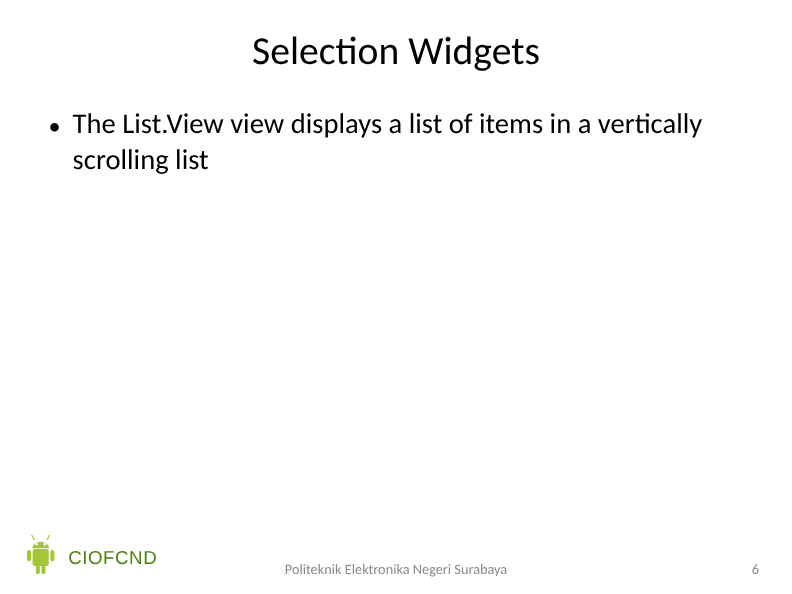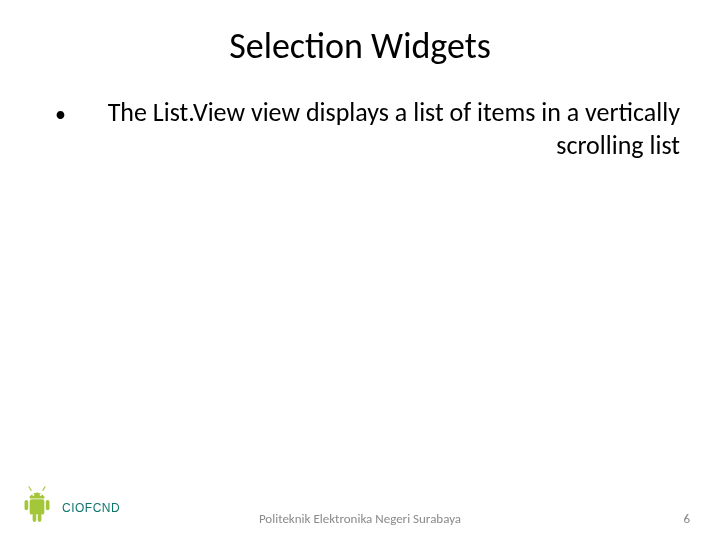--- a/index.html
+++ b/index.html
@@ -1,31 +1,31 @@
 <!DOCTYPE html>
 <html><head>
 <meta charset="utf-8">
 <style>
   * { margin: 0; padding: 0; box-sizing: border-box; }
   html, body { width: 720px; height: 540px; font-family: Calibri, Arial, sans-serif; background: #fff; color: #000; }
   .slide { width: 720px; height: 540px; position: relative; padding: 20px 40px 40px 40px; }
   .title { font-size: 36px; text-align: center; margin-top: 4px; font-weight: 400; }
   .subtitle { font-size: 30px; text-align: center; margin-top: 2px; font-weight: 400; }
-  .bullets { margin-top: 28px; padding-left: 4px; text-align: right; }
+  .bullets { margin-top: 28px; padding-left: 4px; }
   .bullet { font-size: 26px; line-height: 1.25; display: flex; }
   .bullet .dot { width: 22px; flex-shrink: 0; }
   .bullet .dot::before { content: "•"; font-size: 22px; position: relative; top: 1px; }
   .bullet .text { flex: 1; }
   .footer { position: absolute; bottom: 14px; left: 0; width: 100%; display: flex; align-items: flex-end; justify-content: center; text-align: right; }
   .footer-text { font-size: 13px; color: #8a8a8a; }
   .page-num { position: absolute; right: 30px; bottom: 14px; font-size: 13px; color: #8a8a8a; }
   .logo { position: absolute; left: 18px; bottom: 10px; display: flex; align-items: center; gap: 6px; }
   .android-bot { width: 38px; height: 44px; position: relative; }
   .android-bot svg { display: block; }
-  .android-word { font-size: 12px; letter-spacing: 0.5px; color: #0f766e; font-family: Arial, sans-serif; }
+  .android-word { font-size: 17px; letter-spacing: 0.5px; color: #4d7c0f; font-family: Arial, sans-serif; }
 </style>
 </head>
 <body>
 
 <div class="slide">
   <h1 class="title">Selection Widgets</h1>
 
   <ul class="bullets">
     <li class="bullet">
       <span class="dot"></span>

